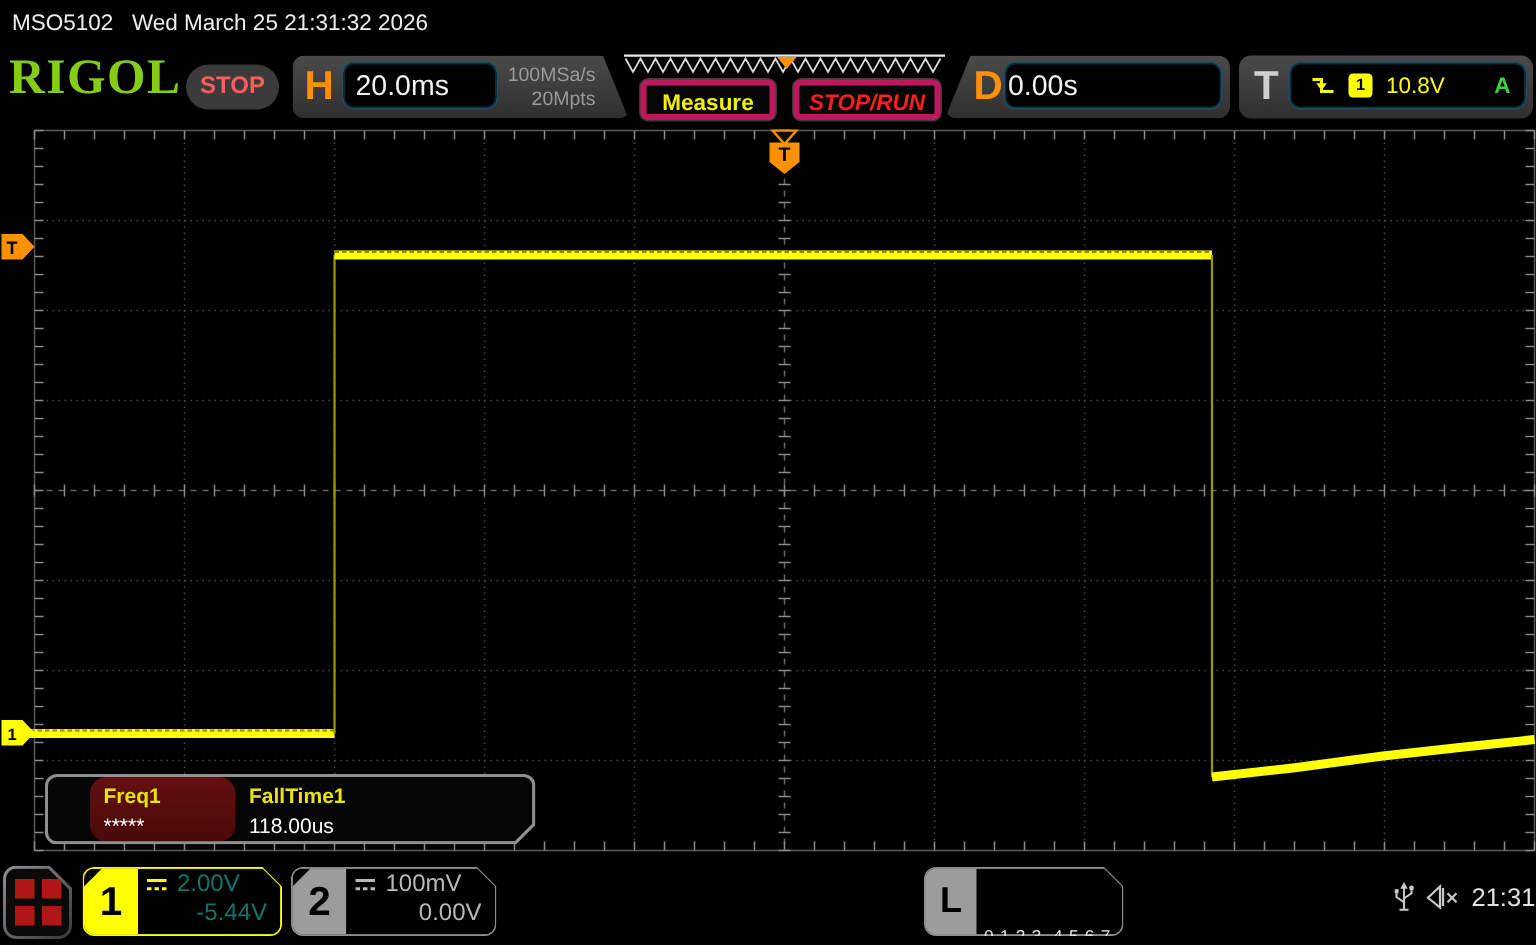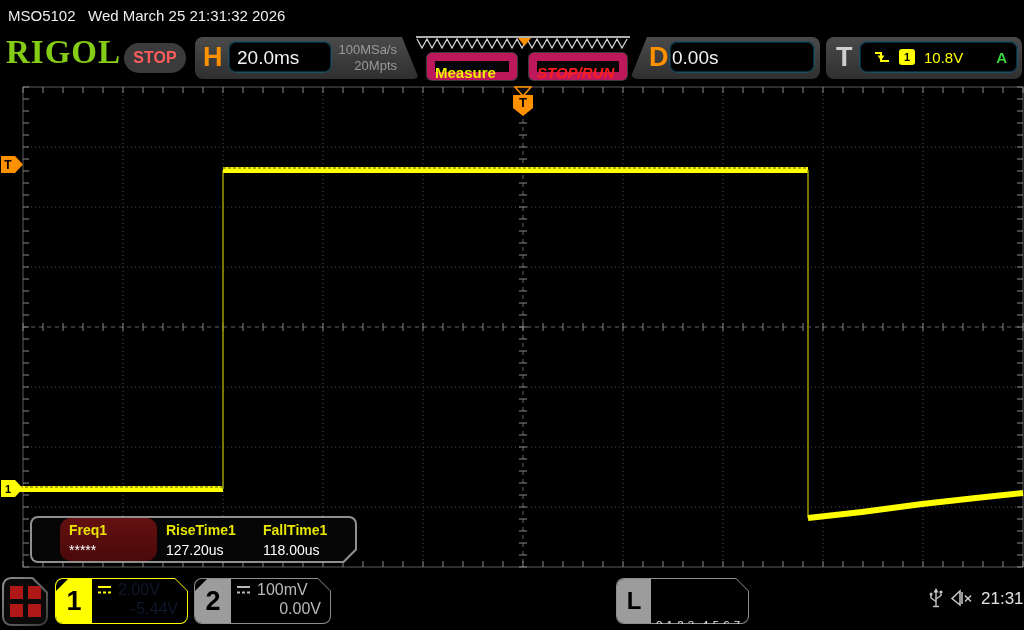--- a/index.html
+++ b/index.html
@@ -19,22 +19,22 @@
              color:#ff5c5c;font-weight:bold;font-size:16px;text-align:center;line-height:30px;}
   .group{background:linear-gradient(#4a4a4a,#2f2f2f);}
   #h-group{left:195px;top:37px;width:224px;height:42px;border-radius:8px 0 6px 8px;
            clip-path:polygon(0 0,calc(100% - 17px) 0,100% 100%,0 100%);}
   .group-letter{font-weight:bold;font-size:27px;line-height:1;color:#ff9000;}
   #h-label{left:8px;top:7px;}
   .lcd{background:#000;border:1px solid #1d4f63;border-radius:8px;box-shadow:inset 0 0 0 1px #0b2b38;}
   #h-box{left:33px;top:4px;width:104px;height:32px;color:#f2f2f2;font-size:19px;line-height:32px;padding-left:8px;box-sizing:border-box;}
   #h-rate{right:22px;top:5px;text-align:right;color:#9a9a9a;font-size:13px;line-height:1.25;}
   #preview-strip{left:415px;top:36px;}
-  .panel-btn{height:27px;background:#060606;border:8px solid #be185d;border-radius:5px;
-             box-shadow:0 0 0 1px #3a3a3a;font-weight:bold;font-size:15px;
+  .panel-btn{height:27px;background:#060606;border:4px solid #be185d;border-radius:5px;
+             box-shadow:0 0 0 1px #3a3a3a;font-weight:bold;font-size:15px;text-align:center;
              line-height:23px;box-sizing:border-box;color:#f0f000;}
   #btn-measure{left:427px;top:53px;width:90px;}
   #btn-stoprun{left:529px;top:53px;width:98px;color:#ff1e1e;font-style:italic;}
   #d-group{left:630px;top:37px;width:190px;height:42px;border-radius:0 8px 8px 8px;
            clip-path:polygon(17px 0,100% 0,100% 100%,0 100%);}
   #d-label{left:19px;top:7px;}
   #d-box{left:39px;top:4px;width:146px;height:32px;color:#f2f2f2;font-size:19px;line-height:32px;padding-left:2px;box-sizing:border-box;}
   #t-group{left:826px;top:37px;width:196px;height:42px;border-radius:8px;}
   #t-label{left:10px;top:7px;color:#cfcfcf;}
   #t-box{left:33px;top:4px;width:159px;height:32px;display:flex;align-items:center;gap:9px;padding:0 10px 0 14px;box-sizing:border-box;}
@@ -71,21 +71,21 @@
   .ch-inner{position:absolute;inset:1px;background:#000;border-radius:7px;
             clip-path:polygon(0 0,calc(100% - 12px) 0,100% 12px,100% 100%,0 100%);}
   .ch-tab{position:absolute;left:1px;top:1px;bottom:1px;width:36px;display:flex;align-items:center;
           justify-content:center;color:#000;font-weight:bold;font-size:27px;border-radius:7px 0 0 7px;
           clip-path:polygon(12px 0,100% 0,100% 100%,0 100%,0 12px);}
   .ch-content{position:absolute;left:42px;right:10px;top:3px;bottom:3px;font-size:16px;}
   .ch-line1{display:flex;align-items:center;gap:6px;}
   .ch-line2{text-align:right;margin-top:1px;}
   #ch1-badge{left:55px;width:133px;background:#ffff00;}
   #ch1-badge .ch-tab{background:#ffff00;}
-  #ch1-badge .ch-content{color:#0f172a;}
+  #ch1-badge .ch-content{color:#0f766e;}
   #ch2-badge{left:194px;width:137px;background:#8e8e8e;}
   #ch2-badge .ch-tab{background:#9c9c9c;}
   #ch2-badge .ch-content{color:#b9b9b9;}
 
   #logic-badge{left:616px;top:578px;width:133px;height:46px;background:#8e8e8e;border-radius:8px;
                clip-path:polygon(0 0,calc(100% - 13px) 0,100% 13px,100% 100%,0 100%);}
   #logic-inner{position:absolute;inset:1px;background:#000;border-radius:7px;
                clip-path:polygon(0 0,calc(100% - 12px) 0,100% 12px,100% 100%,0 100%);}
   #logic-tab{position:absolute;left:1px;top:1px;bottom:1px;width:34px;background:#9c9c9c;
              display:flex;align-items:center;justify-content:center;color:#000;font-weight:bold;
@@ -466,24 +466,20 @@
     </g>
   </svg>
 
   <div id="measure-panel" class="abs">
     <div id="measure-inner">
         <div class="m-item hl">
           <div class="m-name">Freq1</div>
           <div class="m-val">*****</div>
         </div>
         <div class="m-item">
-          <div class="m-name">RiseTime1</div>
-          <div class="m-val">127.20us</div>
-        </div>
-        <div class="m-item">
           <div class="m-name">FallTime1</div>
           <div class="m-val">118.00us</div>
         </div>
       </div>
   </div>
 
   <div id="menu-btn" class="abs">
     <div id="menu-inner">
       <div class="menu-sq"></div>
         <div class="menu-sq"></div>

